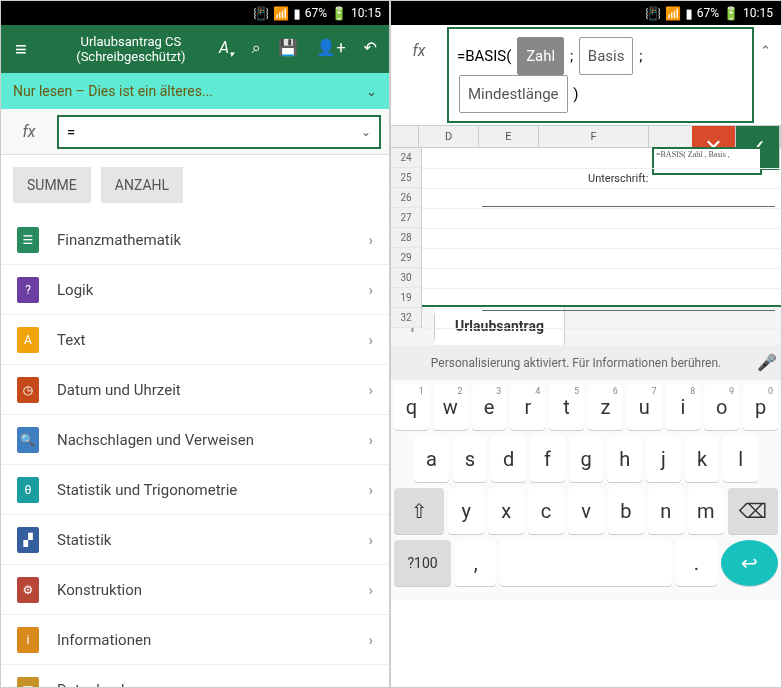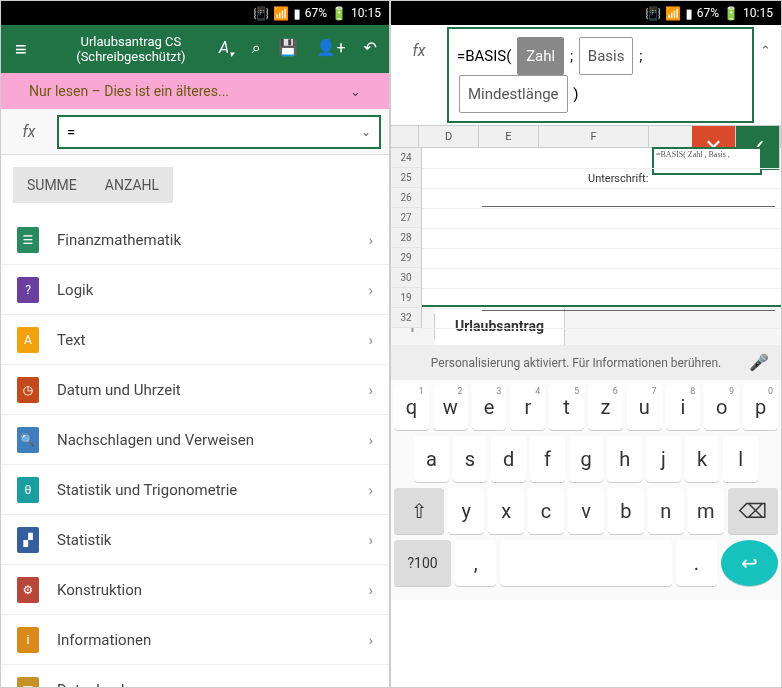--- a/index.html
+++ b/index.html
@@ -12,31 +12,31 @@
   .status { height:24px; background:#000; color:#fff; display:flex; align-items:center; justify-content:flex-end; padding:0 8px; font-size:12px; gap:4px; }
   .status .glyph { font-size:13px; }
 
   
   .appbar { height:48px; background:#217346; color:#fff; display:flex; align-items:center; padding:0 8px; }
   .appbar .title { flex:1; text-align:center; font-size:13px; padding-left:10px; }
   .appbar .menu { font-size:20px; padding:0 6px; }
   .appbar .icons { display:flex; gap:18px; font-size:16px; padding-right:4px; }
 
   
-  .info { background:#f9a8d4; color:#6b5a12; padding:10px 28px; font-size:14px; display:flex; align-items:center; justify-content:space-between; }
+  .info { background:#5eead4; color:#6b5a12; padding:10px 12px; font-size:14px; display:flex; align-items:center; justify-content:space-between; }
   .info .chev { font-size:13px; color:#444; }
 
   
   .fxrow { display:flex; align-items:center; border-bottom:1px solid #ddd; height:46px; background:#f8f8f8; }
   .fxlabel { width:56px; text-align:center; font-style:italic; color:#666; font-size:16px; }
   .fxinput { flex:1; border:2px solid #217346; height:34px; margin-right:8px; padding:0 28px 0 8px; font-size:15px; background:#fff; position:relative; display:flex; align-items:center; }
   .fxinput .chev { position:absolute; right:8px; color:#666; font-size:12px; }
 
   
-  .quick { display:flex; padding:12px; }
+  .quick { display:flex; gap:10px; padding:12px; }
   .quick button { background:#e5e5e5; border:none; color:#555; font-size:14px; padding:10px 14px; }
 
   
   .cats { overflow:auto; }
   .cat { display:flex; align-items:center; padding:0 16px; height:50px; border-bottom:1px solid #eee; font-size:15px; color:#444; }
   .cat .book { width:22px; height:26px; margin-right:18px; border-radius:2px; display:flex; align-items:center; justify-content:center; color:#fff; font-size:12px; }
   .cat .chev { margin-left:auto; color:#999; font-weight:bold; }
 
   
   .fxrow2 { display:flex; align-items:flex-start; padding:2px 0; background:#fff; }
@@ -60,21 +60,21 @@
   .gridline { position:absolute; left:0; right:0; border-bottom:1px solid #eee; }
   .cell-active { position:absolute; border:2px solid #217346; font-size:8px; color:#555; padding:1px 2px; white-space:nowrap; background:#fff; }
   .cell-label { position:absolute; font-size:11px; color:#333; }
   .cell-und { position:absolute; left:60px; right:6px; border-bottom:1.5px solid #666; }
 
   .tabs { display:flex; align-items:center; height:40px; border-top:2px solid #217346; background:#f5f5f5; }
   .tabs .add { width:44px; text-align:center; font-size:22px; color:#999; border-right:1px solid #ccc; }
   .tabs .tab { padding:0 20px; height:100%; display:flex; align-items:center; font-size:14px; color:#333; border-right:1px solid #ccc; background:#fff;font-weight:bold; }
 
   
-  .kbhint { background:#eee; color:#666; text-align:center; font-size:12px; padding:8px 12px; display:flex; align-items:center; }
+  .kbhint { background:#eee; color:#666; text-align:center; font-size:12px; padding:8px 4px; display:flex; align-items:center; }
   .kbhint span:first-child { flex:1; }
   .kbd { background:#fafafa; padding:4px 3px 8px; }
   .krow { display:flex; gap:4px; margin-bottom:6px; }
   .key { flex:1; height:46px; background:#fff; border-radius:4px; box-shadow:0 1px 0 #ccc; display:flex; align-items:center; justify-content:center; font-size:20px; color:#333; position:relative; }
   .key sup { position:absolute; top:2px; right:5px; font-size:9px; color:#888; }
   .key.gray { background:#dcdcdc; }
   .key.enter { background:#17c1bd; color:#fff; border-radius:50%; }
 </style>
 </head>
 <body>

